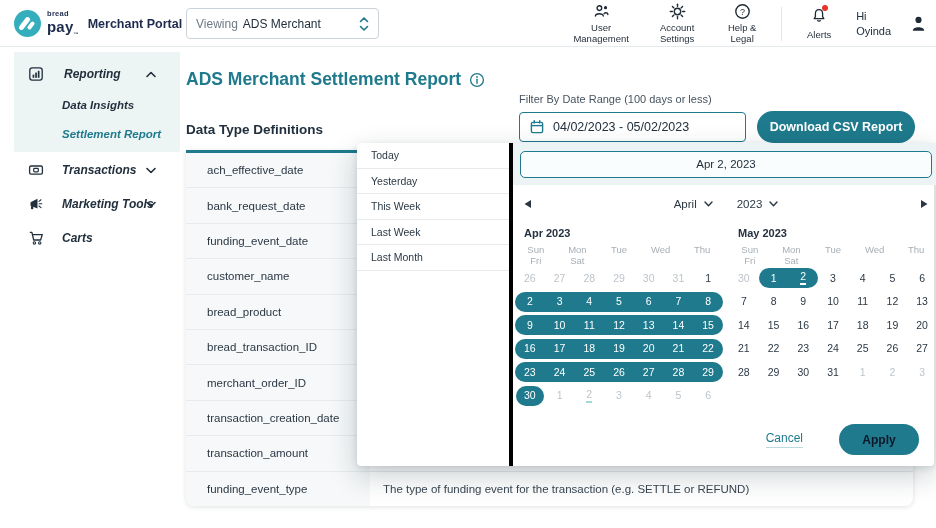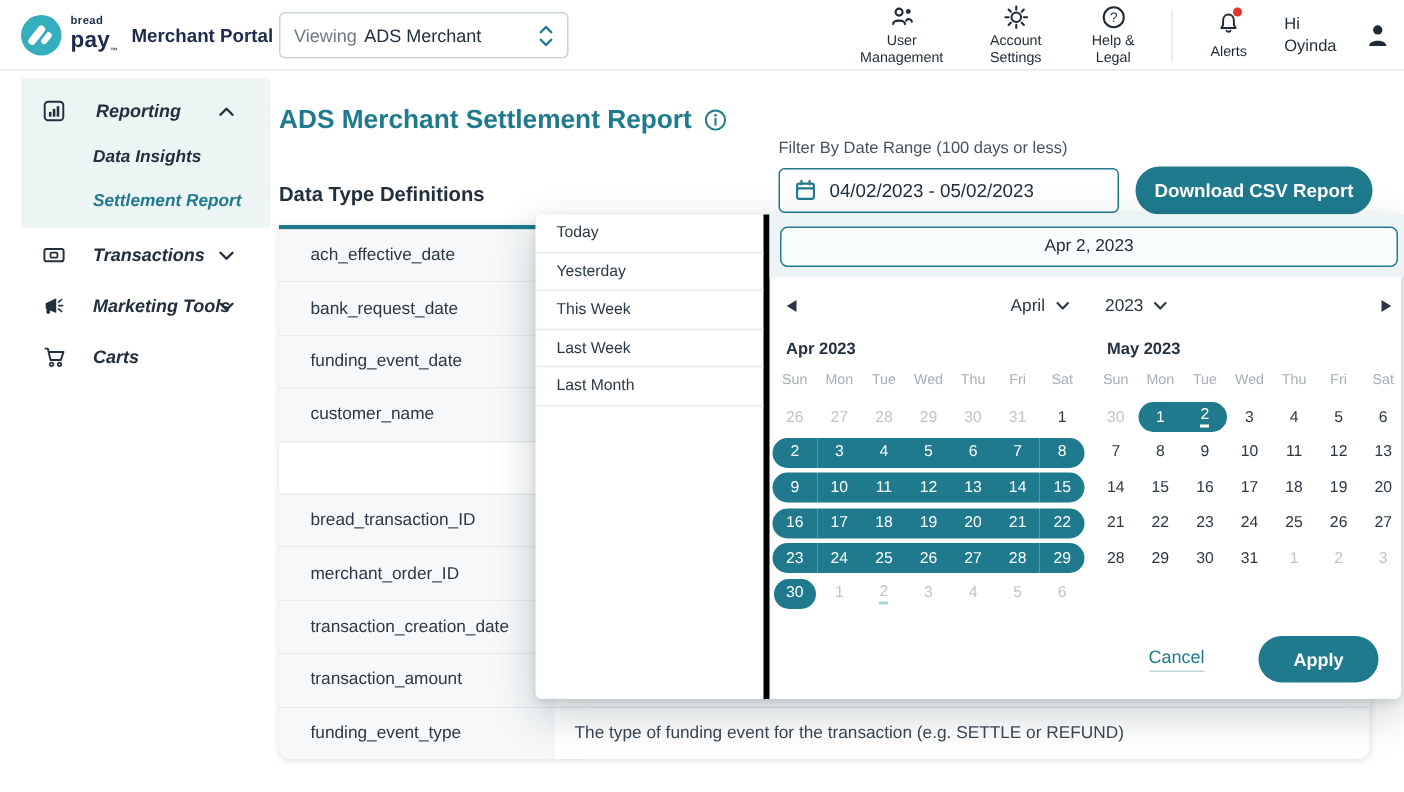--- a/index.html
+++ b/index.html
@@ -70,37 +70,37 @@
   .dp-input.start{border:1.5px solid var(--teal);background:#fafdfd;}
   .dp-input.end{border:1px solid #d8dee2;}
   .navrow{height:28px;margin-top:5px;position:relative;display:flex;align-items:center;justify-content:center;gap:24px;font-size:11.5px;color:#2b3844;}
   .navrow .arrow{position:absolute;top:50%;transform:translateY(-50%);cursor:pointer;display:flex;}
   .navrow .arrow.prev{left:11px;}
   .navrow .arrow.next{right:11px;}
   .sel-ctrl{display:flex;align-items:center;gap:7px;cursor:pointer;}
   #calendars{display:flex;gap:6px;padding:0 2px;}
   .cal{width:208px;}
   .cal-title{font-size:11px;font-weight:600;color:#243240;padding-left:9px;margin-top:9px;height:14px;}
-  .dow-row{display:grid;grid-template-columns:repeat(7,1fr);height:18px;margin-top:3px;}
+  .dow-row{display:grid;grid-template-columns:repeat(5,1fr);height:18px;margin-top:3px;}
   .dow{display:flex;align-items:center;justify-content:center;font-size:9.5px;color:var(--muted);}
   .weeks{margin-top:4px;}
   .wrow{display:grid;grid-template-columns:repeat(7,1fr);height:23.5px;}
   .cell{position:relative;display:flex;align-items:center;justify-content:center;font-size:10.5px;color:#2b3844;cursor:pointer;}
   .cell .num{position:relative;z-index:1;}
   .cell.m{color:#bdc4ca;}
   .cell.sel::before{content:"";position:absolute;left:0;right:0;top:2px;bottom:1.5px;background:var(--teal);}
   .cell.ss::before{border-radius:10px 0 0 10px;}
   .cell.se::before{border-radius:0 10px 10px 0;}
   .cell.sg::before{border-radius:10px;left:1px;right:1px;}
   .cell.sel{color:#fff;}
   .cell.u .num{border-bottom:2px solid #a5d6dc;padding-bottom:1px;}
   .cell.uw .num{border-bottom:2px solid #fff;padding-bottom:1px;}
   .pk-footer{position:absolute;right:20px;bottom:11px;display:flex;align-items:center;gap:36px;}
   .cancel-link{font-size:12px;color:var(--teal);border-bottom:1.5px solid #bcd9de;padding-bottom:2px;cursor:pointer;}
-  .apply-btn{width:80px;height:31px;border-radius:16px;background:var(--teal);color:#ffffff;font-size:12px;font-weight:600;display:flex;align-items:center;justify-content:center;cursor:pointer;border:none;}
+  .apply-btn{width:80px;height:31px;border-radius:16px;background:var(--teal);color:#0f172a;font-size:12px;font-weight:600;display:flex;align-items:center;justify-content:center;cursor:pointer;border:none;}
 </style>
 </head>
 <body>
 
 <div id="stage">
 
   <div class="hdr">
     <div class="brand-group">
       <span class="logo-circle">
           <i class="b1"></i>
@@ -286,20 +286,21 @@
       </div>
       <div class="trow">
         <div class="tc-field">funding_event_date</div>
         <div class="tc-desc"></div>
       </div>
       <div class="trow">
         <div class="tc-field">customer_name</div>
         <div class="tc-desc"></div>
       </div>
       <div class="trow">
+        <div class="tc-field">bread_product</div>
         <div class="tc-desc"></div>
       </div>
       <div class="trow">
         <div class="tc-field">bread_transaction_ID</div>
         <div class="tc-desc"></div>
       </div>
       <div class="trow">
         <div class="tc-field">merchant_order_ID</div>
         <div class="tc-desc"></div>
       </div>

